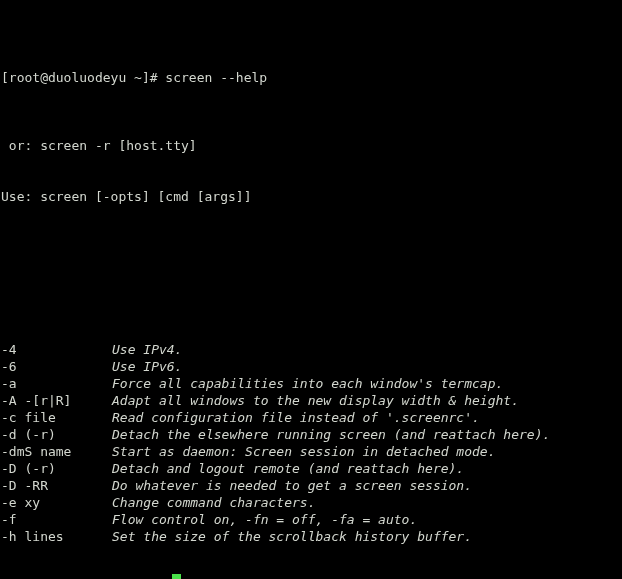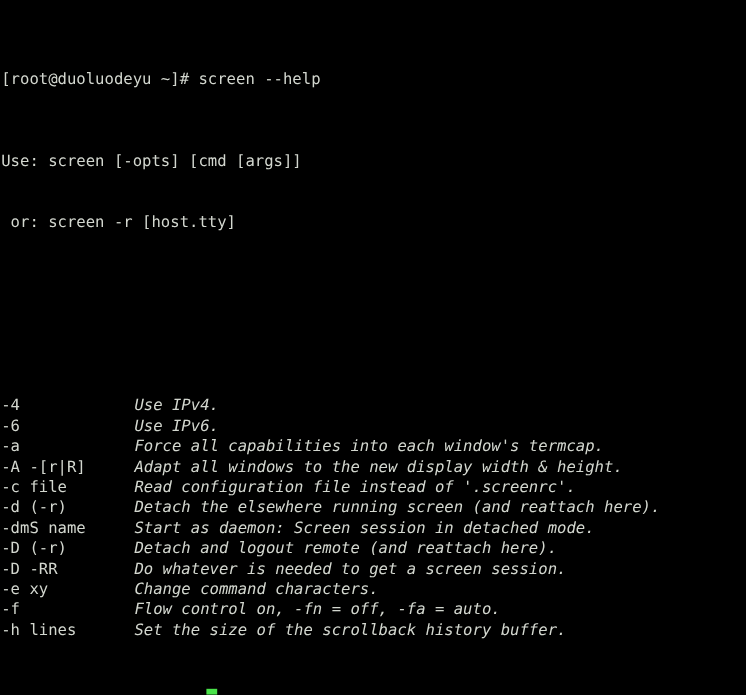--- a/index.html
+++ b/index.html
@@ -15,21 +15,21 @@
   }
   #terminal {
     position: relative;
     width: 550px;
     height: 579px;
     background: #000000;
     color: #d3d7cf;
     font-family: "DejaVu Sans Mono", "Liberation Mono", monospace;
     font-size: 13px;
     line-height: 17px;
-    padding: 7px 0 0 1px;
+    padding: 18px 0 0 1px;
     box-sizing: border-box;
     overflow: hidden;
     white-space: pre;
   }
   .line {
     height: 17px;
     white-space: pre;
     letter-spacing: 0px;
   }
   .opt-col {
@@ -52,22 +52,22 @@
     background: #4ae24a;
   }
 </style>
 </head>
 <body>
 
 <div id="terminal" style="background: rgb(0, 0, 0); color: rgb(211, 215, 207);">
 
   <div class="line">[root@duoluodeyu ~]# screen --help</div>
 
+  <div class="line"> or: screen -r [host.tty]</div>
   <div class="line">Use: screen [-opts] [cmd [args]]</div>
-  <div class="line"> or: screen -r [host.tty]</div>
 
   <div class="blank"></div>
 
 
   <div id="options-list"><div class="line"><span class="opt-col">-4</span><span class="desc-col">Use IPv4.</span></div><div class="line"><span class="opt-col">-6</span><span class="desc-col">Use IPv6.</span></div><div class="line"><span class="opt-col">-a</span><span class="desc-col">Force all capabilities into each window's termcap.</span></div><div class="line"><span class="opt-col">-A -[r|R]</span><span class="desc-col">Adapt all windows to the new display width &amp; height.</span></div><div class="line"><span class="opt-col">-c file</span><span class="desc-col">Read configuration file instead of '.screenrc'.</span></div><div class="line"><span class="opt-col">-d (-r)</span><span class="desc-col">Detach the elsewhere running screen (and reattach here).</span></div><div class="line"><span class="opt-col">-dmS name</span><span class="desc-col">Start as daemon: Screen session in detached mode.</span></div><div class="line"><span class="opt-col">-D (-r)</span><span class="desc-col">Detach and logout remote (and reattach here).</span></div><div class="line"><span class="opt-col">-D -RR</span><span class="desc-col">Do whatever is needed to get a screen session.</span></div><div class="line"><span class="opt-col">-e xy</span><span class="desc-col">Change command characters.</span></div><div class="line"><span class="opt-col">-f</span><span class="desc-col">Flow control on, -fn = off, -fa = auto.</span></div><div class="line"><span class="opt-col">-h lines</span><span class="desc-col">Set the size of the scrollback history buffer.</span></div></div>
 
   <div id="cursor" style="background: rgb(74, 226, 74);"></div>
 </div>
 
 </body></html>

